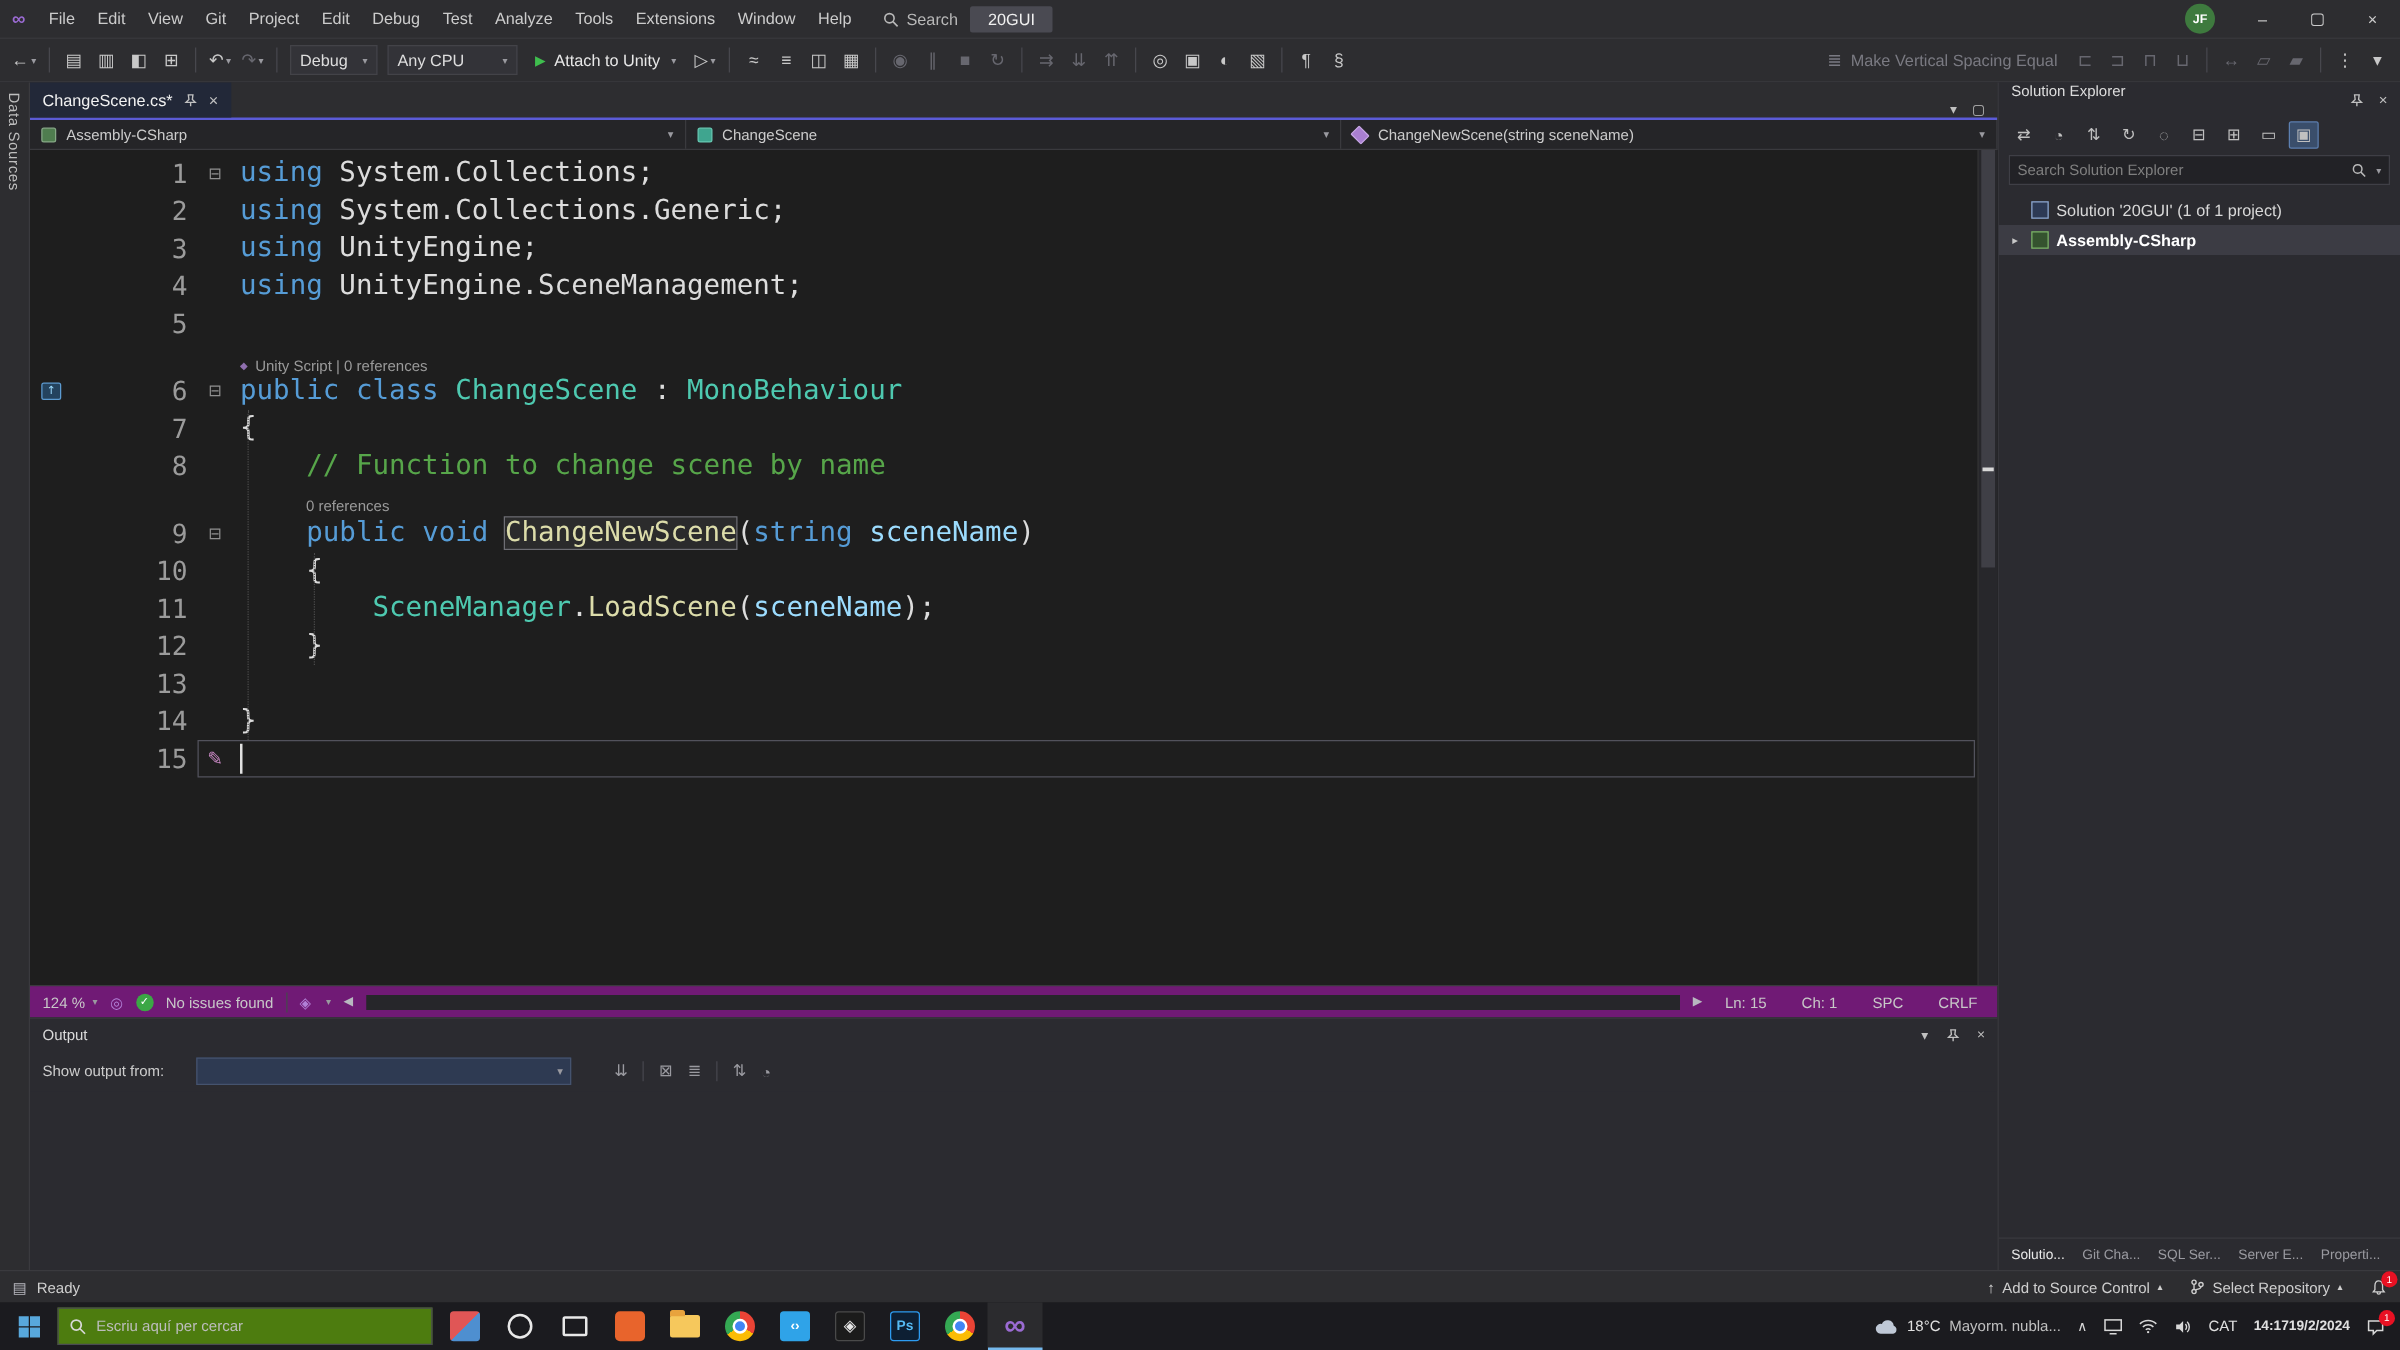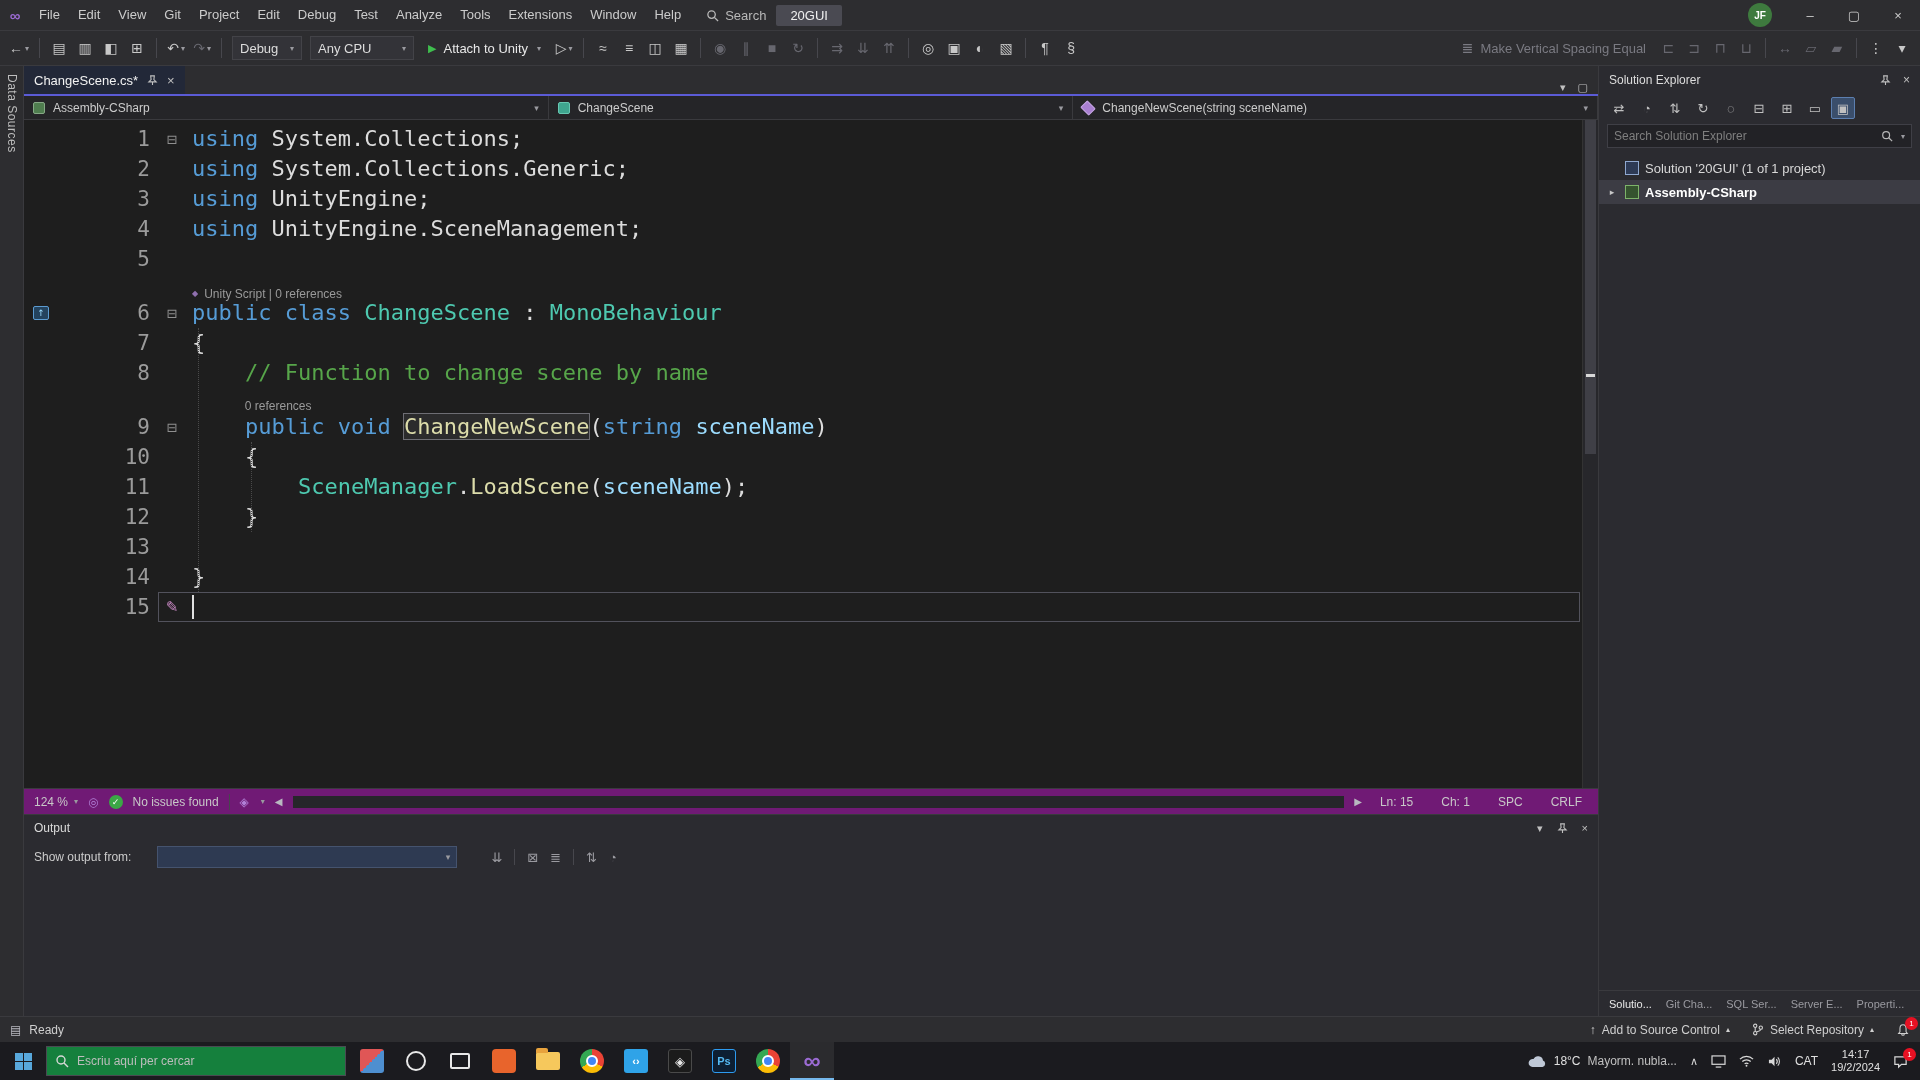--- a/index.html
+++ b/index.html
@@ -101,21 +101,21 @@
   .out-controls { height:32px; display:flex; align-items:center; gap:26px; padding:0 10px; font-size:12px; color:#CCC; }
   .out-combo { width:300px; height:22px; background:#2E3A52; border:1px solid #45536E; display:flex; align-items:center;
                justify-content:flex-end; padding:0 6px; }
   .out-combo .tb-caret { font-size:9px; }
   .out-icons { display:flex; gap:12px; color:#9A9AA0; font-size:13px; align-items:center; margin-left:8px; }
   .out-isep { width:1px; height:16px; background:#47474D; }
   .out-body { flex:1; background:#2B2B30; }
 
   
   .solexp { width:322px; flex:0 0 322px; background:#2B2B30; border-left:1px solid #3A3A3E; display:flex; flex-direction:column; }
-  .se-head { height:28px; display:flex; align-items:center; padding:0 10px; font-size:12px; color:#DDD; }
+  .se-head { height:28px; display:flex; padding:0 10px; font-size:12px; color:#DDD; }
   .se-head-icons { margin-left:auto; display:flex; gap:12px; align-items:center; color:#C0C0C0; font-size:12px; }
   .se-toolbar { height:28px; display:flex; align-items:center; gap:4px; padding:0 8px; }
   .se-tool { width:24px; height:22px; display:flex; align-items:center; justify-content:center; color:#C0C0C0; font-size:13px; border-radius:2px; }
   .se-tool.active { background:#3A4E6B; border:1px solid #5C7FB0; }
   .se-search { height:24px; margin:2px 8px 8px; background:#222226; border:1px solid #3F3F46; display:flex; align-items:center; padding:0 6px; gap:6px; }
   .se-search input { flex:1; background:transparent; border:0; outline:0; color:#CCC; font-size:12px; font-family:inherit; }
   .se-search input::placeholder { color:#7F7F7F; }
   .se-row { height:24px; display:flex; align-items:center; gap:6px; padding-left:6px; font-size:13px; color:#D8D8D8; }
   .se-row.sel { background:#3C3C44; }
   .se-chev { width:14px; font-size:9px; color:#C8C8C8; text-align:center; }
@@ -136,21 +136,21 @@
   .sb-caret { font-size:8px; }
   .bell-wrap { position:relative; display:flex; }
   .red-badge { position:absolute; top:-6px; right:-8px; background:var(--red); color:#fff; font-size:8px; width:13px; height:13px;
                border-radius:50%; display:flex; align-items:center; justify-content:center; }
 
   
   .taskbar { height:38px; flex:0 0 38px; background:#1B1B1F; display:flex; align-items:center; }
   .tk-start { width:46px; height:38px; display:flex; align-items:center; justify-content:center; }
   .win-logo { display:grid; grid-template-columns:8px 8px; grid-template-rows:8px 8px; gap:1px; }
   .win-logo div { background:#58A8DC; }
-  .tk-search { width:300px; height:30px; background:#15803d; border:1px solid #4A4A52; display:flex; align-items:center;
+  .tk-search { width:300px; height:30px; background:#4d7c0f; border:1px solid #4A4A52; display:flex; align-items:center;
                gap:8px; padding:0 8px; margin-right:4px; }
   .tk-search input { flex:1; background:transparent; border:0; outline:0; color:#D8D8D8; font-size:12px; font-family:inherit; }
   .tk-search input::placeholder { color:#BDBDBD; }
   .tk-app { width:44px; height:38px; display:flex; align-items:center; justify-content:center; position:relative; }
   .tk-app.active { background:rgba(255,255,255,.07); box-shadow:inset 0 -2px 0 #76B9ED; }
   .ai { display:flex; align-items:center; justify-content:center; }
   .ai-paint { width:24px; height:24px; border-radius:3px; background:linear-gradient(135deg,#E05656 0 50%,#4E8FD0 50% 100%); }
   .ai-cortana { width:20px; height:20px; border:2px solid #E8E8E8; border-radius:50%; }
   .ai-task-view { width:20px; height:16px; border:2px solid #E8E8E8; border-radius:2px; }
   .ai-orange-app { width:24px; height:24px; background:#E8642C; border-radius:4px; }
@@ -162,21 +162,21 @@
       background:#4285F4; border:2px solid #fff; border-radius:50%; }
   .ai-vscode { width:24px; height:24px; background:#2FA3E8; border-radius:3px; color:#fff; font-size:11px; font-weight:bold; }
   .ai-unity { width:24px; height:24px; background:#1B1B1B; border:1px solid #4A4A4A; border-radius:3px; color:#E8E8E8; font-size:13px; }
   .ai-photoshop { width:24px; height:24px; background:#0D1F33; border:1px solid #2D9BF0; border-radius:3px; color:#55B9F2; font-size:11px; font-weight:bold; }
   .ai-visual-studio { color:#9B6BD3; font-size:24px; font-weight:bold; line-height:24px; }
   .tk-right { margin-left:auto; display:flex; align-items:center; gap:13px; padding-right:12px; font-size:12px; color:#E0E0E0; }
   .tk-weather { display:flex; align-items:center; gap:7px; }
   .tk-cond { color:#C0C0C0; }
   .tk-hidden { font-size:11px; color:#D8D8D8; }
   .tk-lang { font-size:12px; }
-  .tk-clock { display:flex; flex-direction:column; align-items:center; font-size:11px; line-height:13px; }
+  .tk-clock { display:flex; flex-direction:row; align-items:flex-start; font-size:11px; line-height:13px;font-weight:bold; }
   svg { display:block; }
 </style>
 </head>
 <body>
 
 <div class="screen">
 
   <div class="menubar">
     <div class="vs-logo">∞</div>
     <div id="menu-items" style="display:flex">

